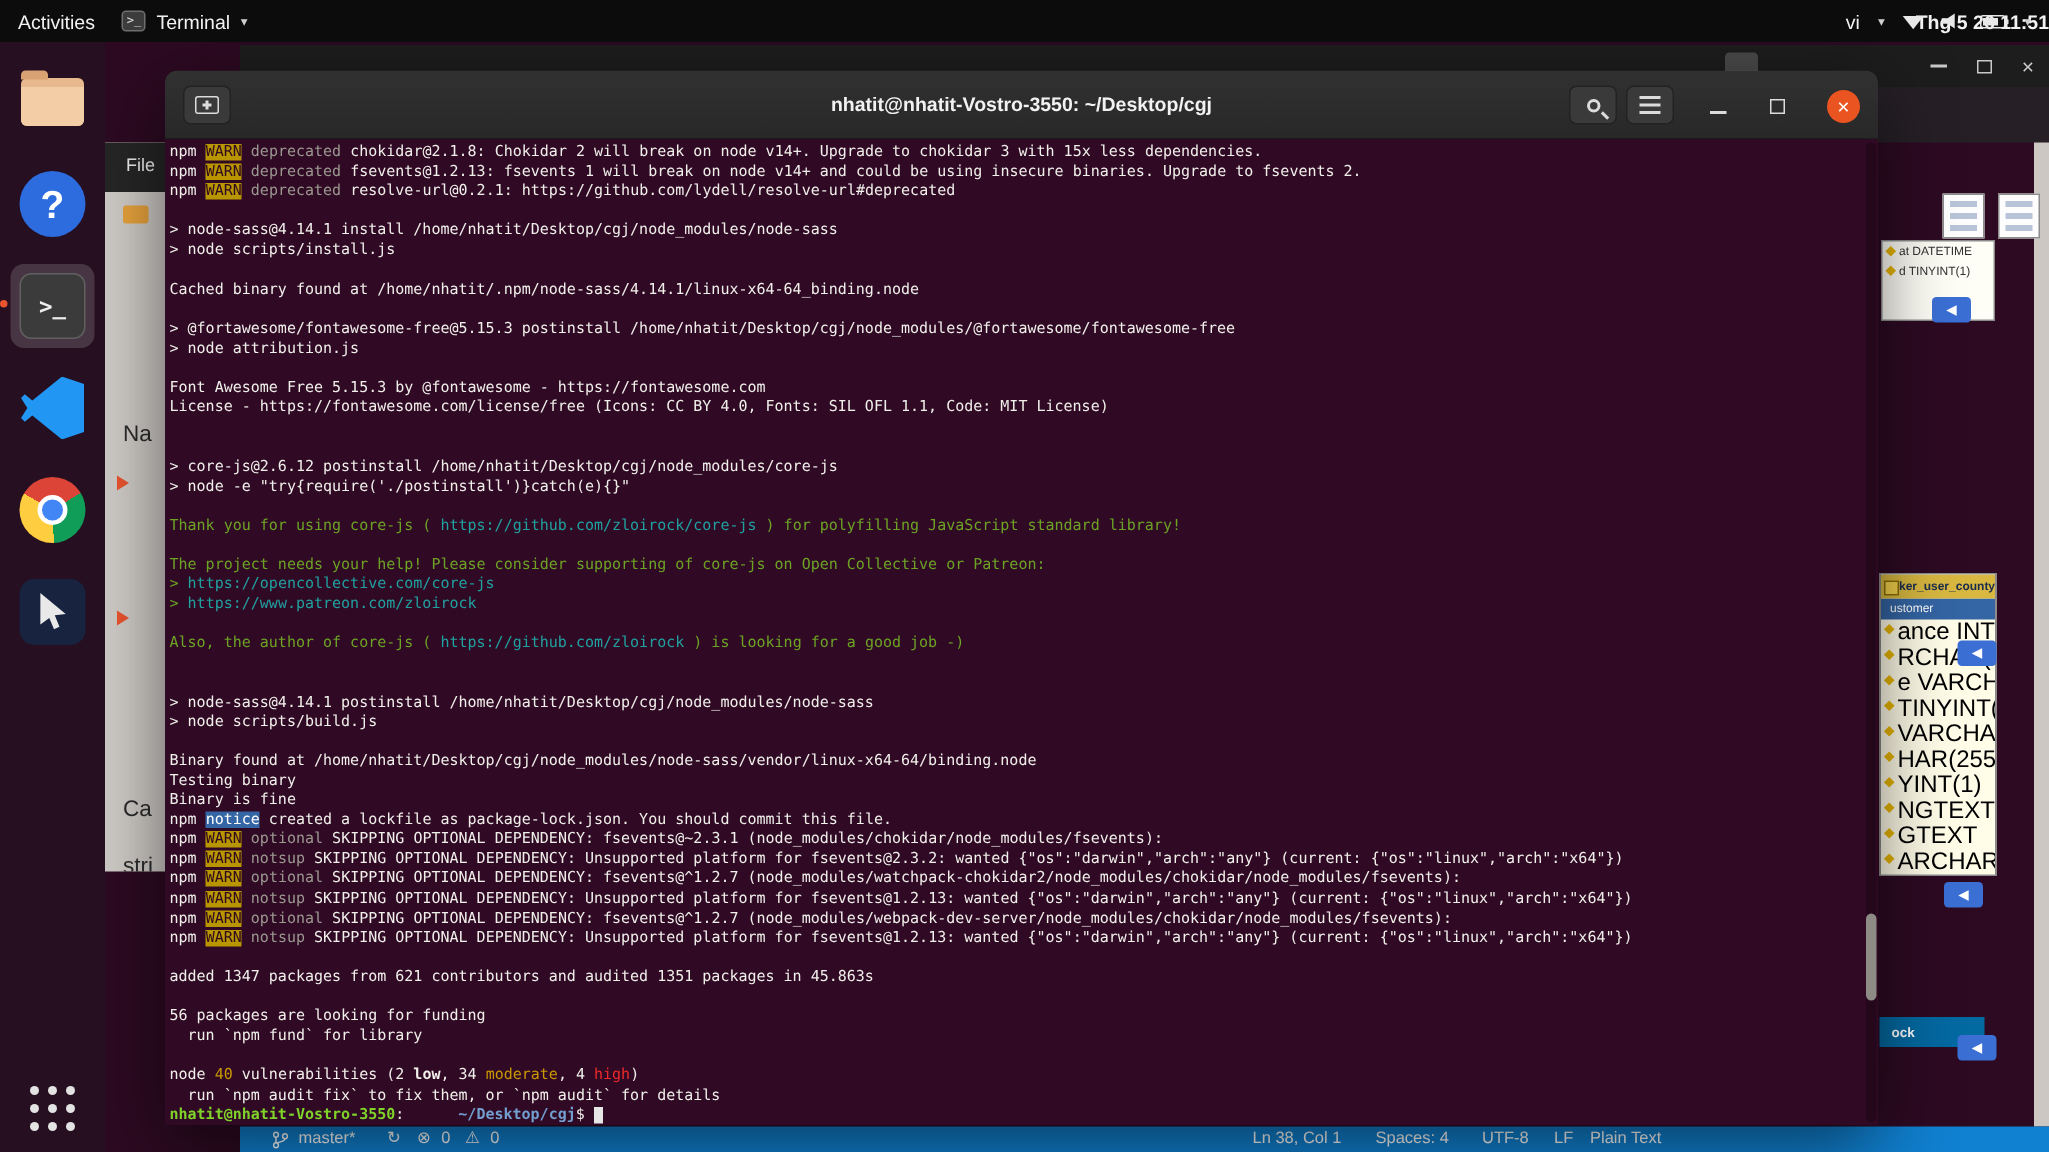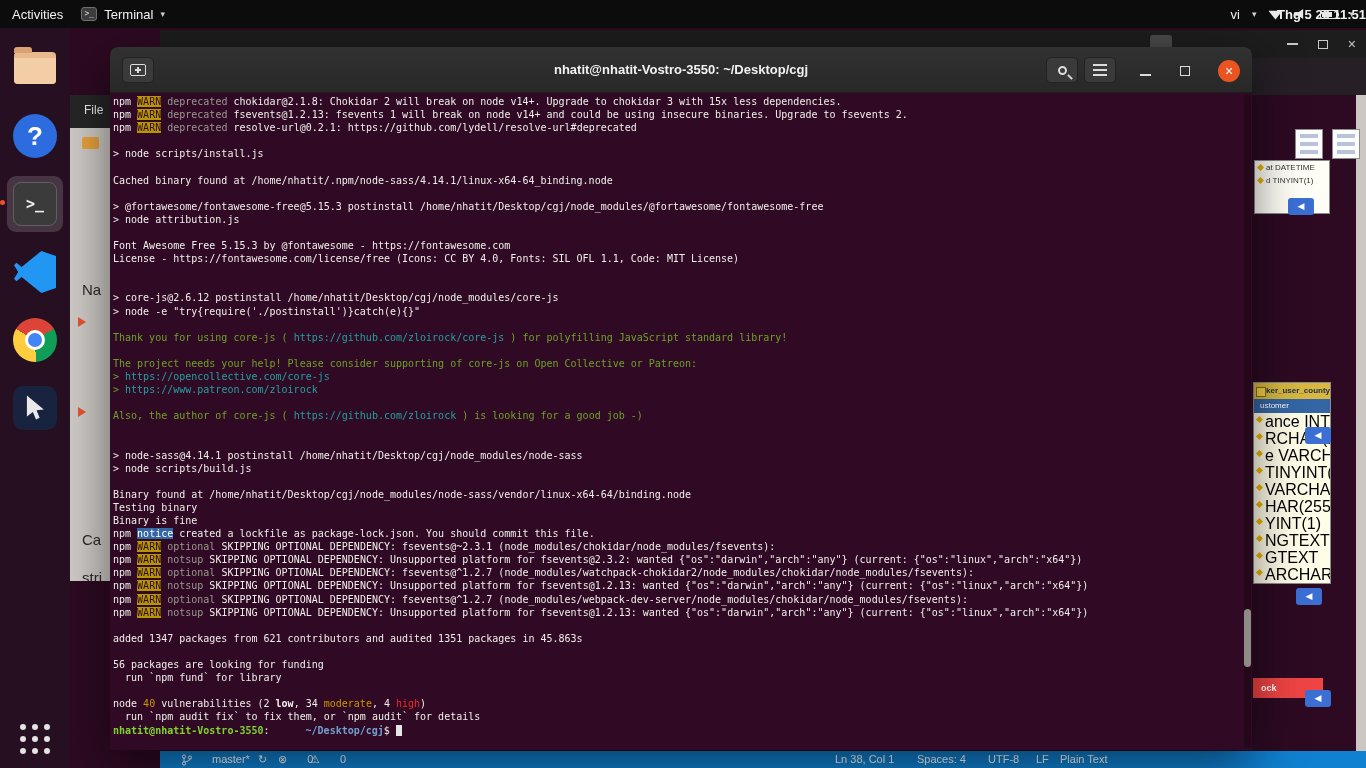--- a/index.html
+++ b/index.html
@@ -78,27 +78,27 @@
   .db-row::before { content:""; position:absolute; left:3px; top:4px; width:5px; height:5px; background:#e8b500; transform:rotate(45deg); }
   .blue-arrow { position:absolute; width:26px; height:17px; background:#3b6fd4; border-radius:3px; color:#fff;
                 font-size:9px; line-height:17px; text-align:center; }
 
   #db-table { left:1253px; top:382px; width:78px; background:#fffce8; border:1px solid #8c8c8c; overflow:hidden; }
   #db-table .tbl-head { height:16px; background:#d8b840; color:#1a2c4e; font-size:8px; font-weight:bold; line-height:16px;
                         padding-left:12px; position:relative; white-space:nowrap; }
   #db-table .tbl-head::before { content:""; position:absolute; left:2px; top:4px; width:8px; height:8px; background:#f4d24d; border:1px solid #8a6d00; }
   #db-table .tbl-sub { height:14px; background:#3465a4; color:#fff; font-size:8px; line-height:14px; padding-left:6px; white-space:nowrap; }
   #db-table .db-row { height:17px; line-height:17px; }
-  #db-footer { left:1253px; top:678px; width:70px; height:20px; background:#ef4444; color:#fff; font-size:9px; font-weight:bold;
+  #db-footer { left:1253px; top:678px; width:70px; height:20px; background:#0369a1; color:#fff; font-size:9px; font-weight:bold;
                line-height:20px; padding-left:8px; }
 
   
   #statusbar { position:absolute; left:160px; top:751px; width:1206px; height:17px; background:#1080d0; color:#fff;
                font-size:11px; z-index:6; }
-  #statusbar .sb-item { position:absolute; top:0; height:17px; line-height:17px; white-space:nowrap; display:flex; align-items:center; gap:20px;justify-content:space-between; }
+  #statusbar .sb-item { position:absolute; top:0; height:17px; line-height:17px; white-space:nowrap; display:flex; align-items:center; gap:7px;justify-content:space-between; }
   #statusbar svg { display:block; }
 
   
   #terminal { position:absolute; left:110px; top:47px; width:1142px; height:703px; z-index:20;
               border-radius:8px 8px 0 0; box-shadow:0 14px 50px rgba(0,0,0,.55); overflow:hidden; }
   #term-header { height:46px; background:linear-gradient(#313131,#282828); border-bottom:1px solid #1c1c1c;
                  position:relative; border-radius:8px 8px 0 0; }
   #term-title { position:absolute; left:0; right:0; top:0; height:46px; line-height:46px; text-align:center;
                 color:#f2f2f2; font-size:13px; font-weight:bold; pointer-events:none; }
   .hbtn { position:absolute; top:10px; width:32px; height:26px; background:#3a3a3a; border:1px solid #222;
@@ -300,20 +300,21 @@
     <div class="wctl" id="btn-close">
         <span>×</span>
       </div>
   </div>
   <div id="term-body">
     <div id="terminal-output">
         <div class="t-line"><span>npm </span><span class="s-warn">WARN</span><span> </span><span class="s-dim">deprecated</span><span> chokidar@2.1.8: Chokidar 2 will break on node v14+. Upgrade to chokidar 3 with 15x less dependencies.</span></div>
         <div class="t-line"><span>npm </span><span class="s-warn">WARN</span><span> </span><span class="s-dim">deprecated</span><span> fsevents@1.2.13: fsevents 1 will break on node v14+ and could be using insecure binaries. Upgrade to fsevents 2.</span></div>
         <div class="t-line"><span>npm </span><span class="s-warn">WARN</span><span> </span><span class="s-dim">deprecated</span><span> resolve-url@0.2.1: https://github.com/lydell/resolve-url#deprecated</span></div>
         <div class="t-line"></div>
+        <div class="t-line"><span>&gt; node-sass@4.14.1 install /home/nhatit/Desktop/cgj/node_modules/node-sass</span></div>
         <div class="t-line"><span>&gt; node scripts/install.js</span></div>
         <div class="t-line"></div>
         <div class="t-line"><span>Cached binary found at /home/nhatit/.npm/node-sass/4.14.1/linux-x64-64_binding.node</span></div>
         <div class="t-line"></div>
         <div class="t-line"><span>&gt; @fortawesome/fontawesome-free@5.15.3 postinstall /home/nhatit/Desktop/cgj/node_modules/@fortawesome/fontawesome-free</span></div>
         <div class="t-line"><span>&gt; node attribution.js</span></div>
         <div class="t-line"></div>
         <div class="t-line"><span>Font Awesome Free 5.15.3 by @fontawesome - https://fontawesome.com</span></div>
         <div class="t-line"><span>License - https://fontawesome.com/license/free (Icons: CC BY 4.0, Fonts: SIL OFL 1.1, Code: MIT License)</span></div>
         <div class="t-line"></div>

